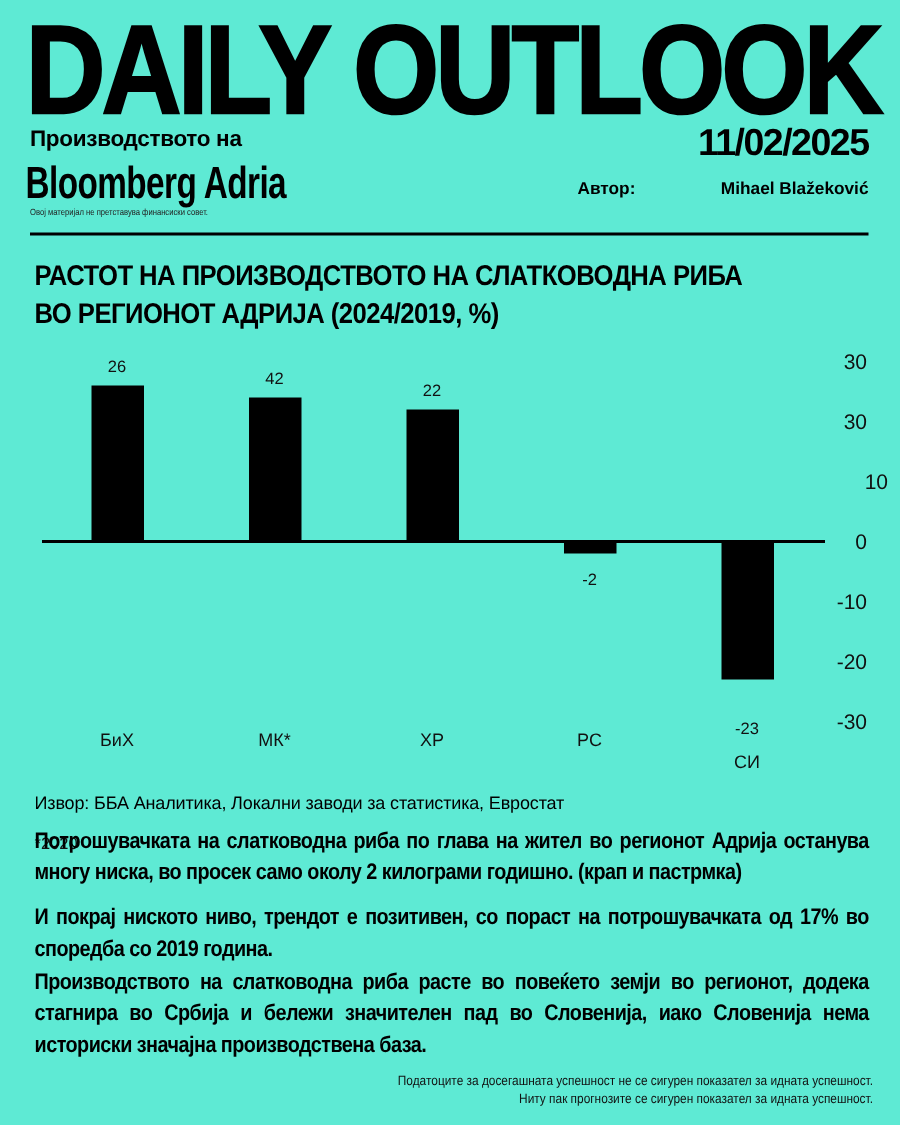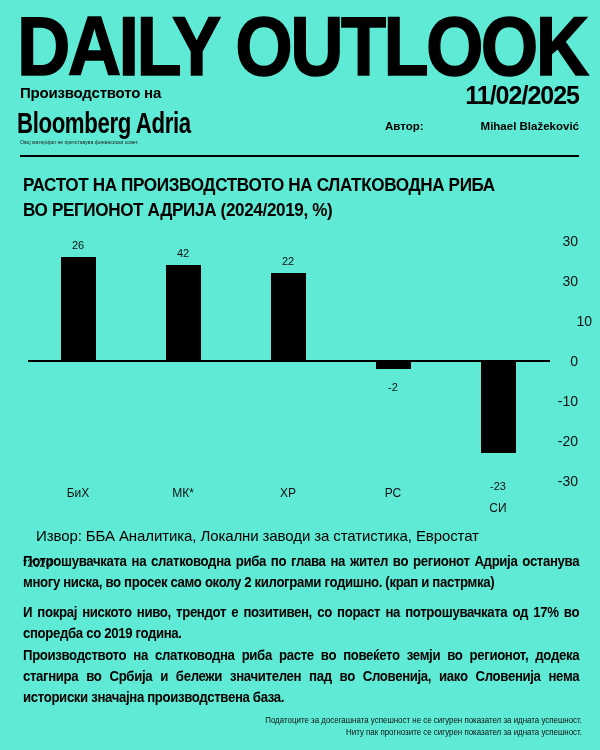--- a/index.html
+++ b/index.html
@@ -44,21 +44,21 @@
   }
   
   #chart-layer{position:absolute;left:0;top:0;width:600px;height:708px;pointer-events:none;}
   .bar{position:absolute;background:#000;}
   .bar-value-label{position:absolute;width:44px;text-align:center;font-size:11px;line-height:13px;color:#111;}
   .y-tick-label{position:absolute;width:44px;text-align:right;font-size:14px;line-height:13px;color:#111;}
   .x-cat-label{position:absolute;width:60px;text-align:center;font-size:12px;line-height:13px;color:#111;}
   .zero-line{left:28px;top:360px;width:522px;height:2px;background:#000;}
   
   .footnote-star{left:23px;top:538px;font-size:11px;line-height:11px;color:#111;margin-top:20px;}
-  .source-line{left:36px;top:529px;font-size:15px;line-height:13px;letter-spacing:-0.1px;color:#000;}
+  .source-line{left:23px;top:529px;font-size:12px;line-height:13px;letter-spacing:-0.1px;color:#000;}
   
   .para{
     left:23px;width:632px;font-size:15px;font-weight:bold;line-height:21px;
     letter-spacing:-0.4px;text-align:justify;
     transform:scaleX(0.88);transform-origin:left top;
   }
   .para1{top:550px;}
   .para2{top:601px;}
   .para3{top:644px;}
   

